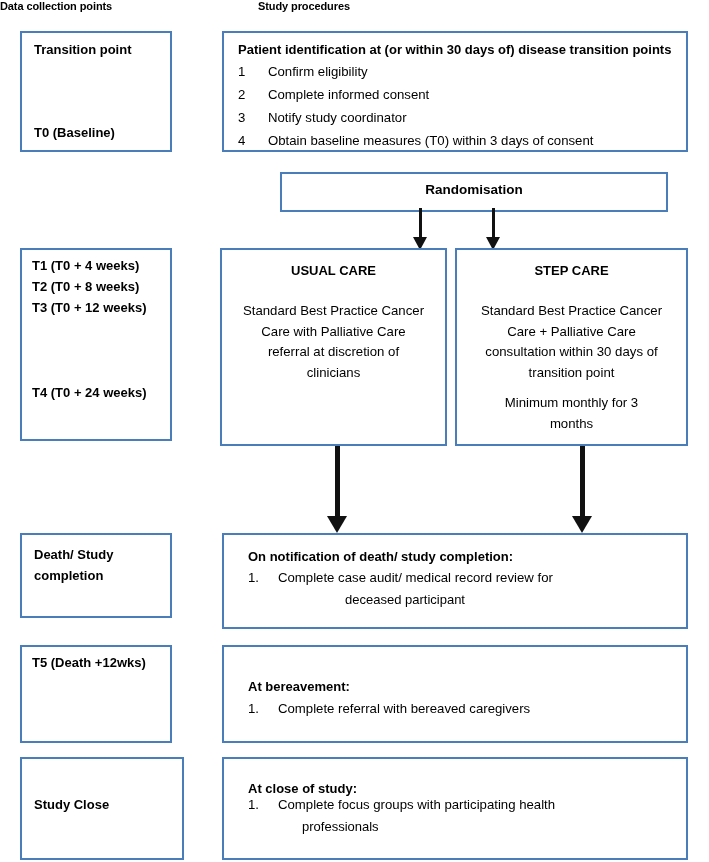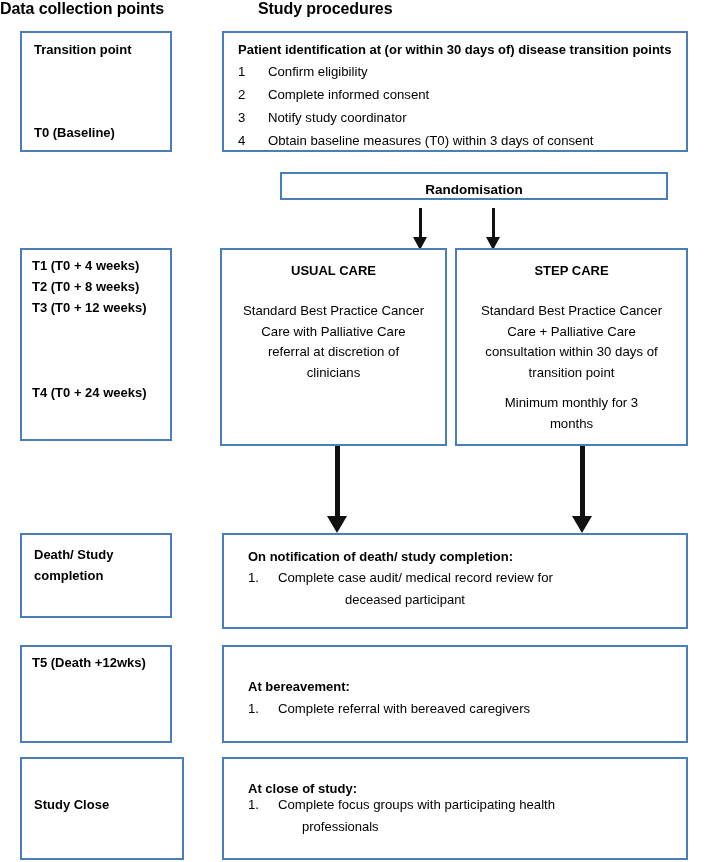--- a/index.html
+++ b/index.html
@@ -14,21 +14,21 @@
   #canvas {
     position: relative;
     width: 709px;
     height: 862px;
     background: #ffffff;
     overflow: hidden;
   }
   .col-header {
     position: absolute;
     font-weight: bold;
-    font-size: 16px;
+    font-size: 11px;
     letter-spacing: -0.1px;
     white-space: nowrap;
   }
   .box {
     position: absolute;
     box-sizing: border-box;
     border: 2.5px solid #4a7ebb;
     background: #ffffff;
   }
   .box-pad {
@@ -165,21 +165,21 @@
         <span class="t">Notify study coordinator</span>
       </div>
 
       <div class="num-item" style="left:14px; top:98px; width:440px;">
         <span class="n">4</span>
         <span class="t">Obtain baseline measures (T0) within 3 days of consent</span>
       </div>
     </div>
   </div>
 
-  <div class="box" style="left:280px; top:172px; width:388px; height:28px;">
+  <div class="box" style="left:280px; top:172px; width:388px; height:40px;">
     <div class="box-pad">
       <span class="rand-label">Randomisation</span>
     </div>
   </div>
 
   <div class="arrow-thin" style="left:420px; top:208px; height:42px;">
     <div class="shaft" style="height:30px;"></div>
     <div class="headtri" style="top:29px;"></div>
   </div>
 

